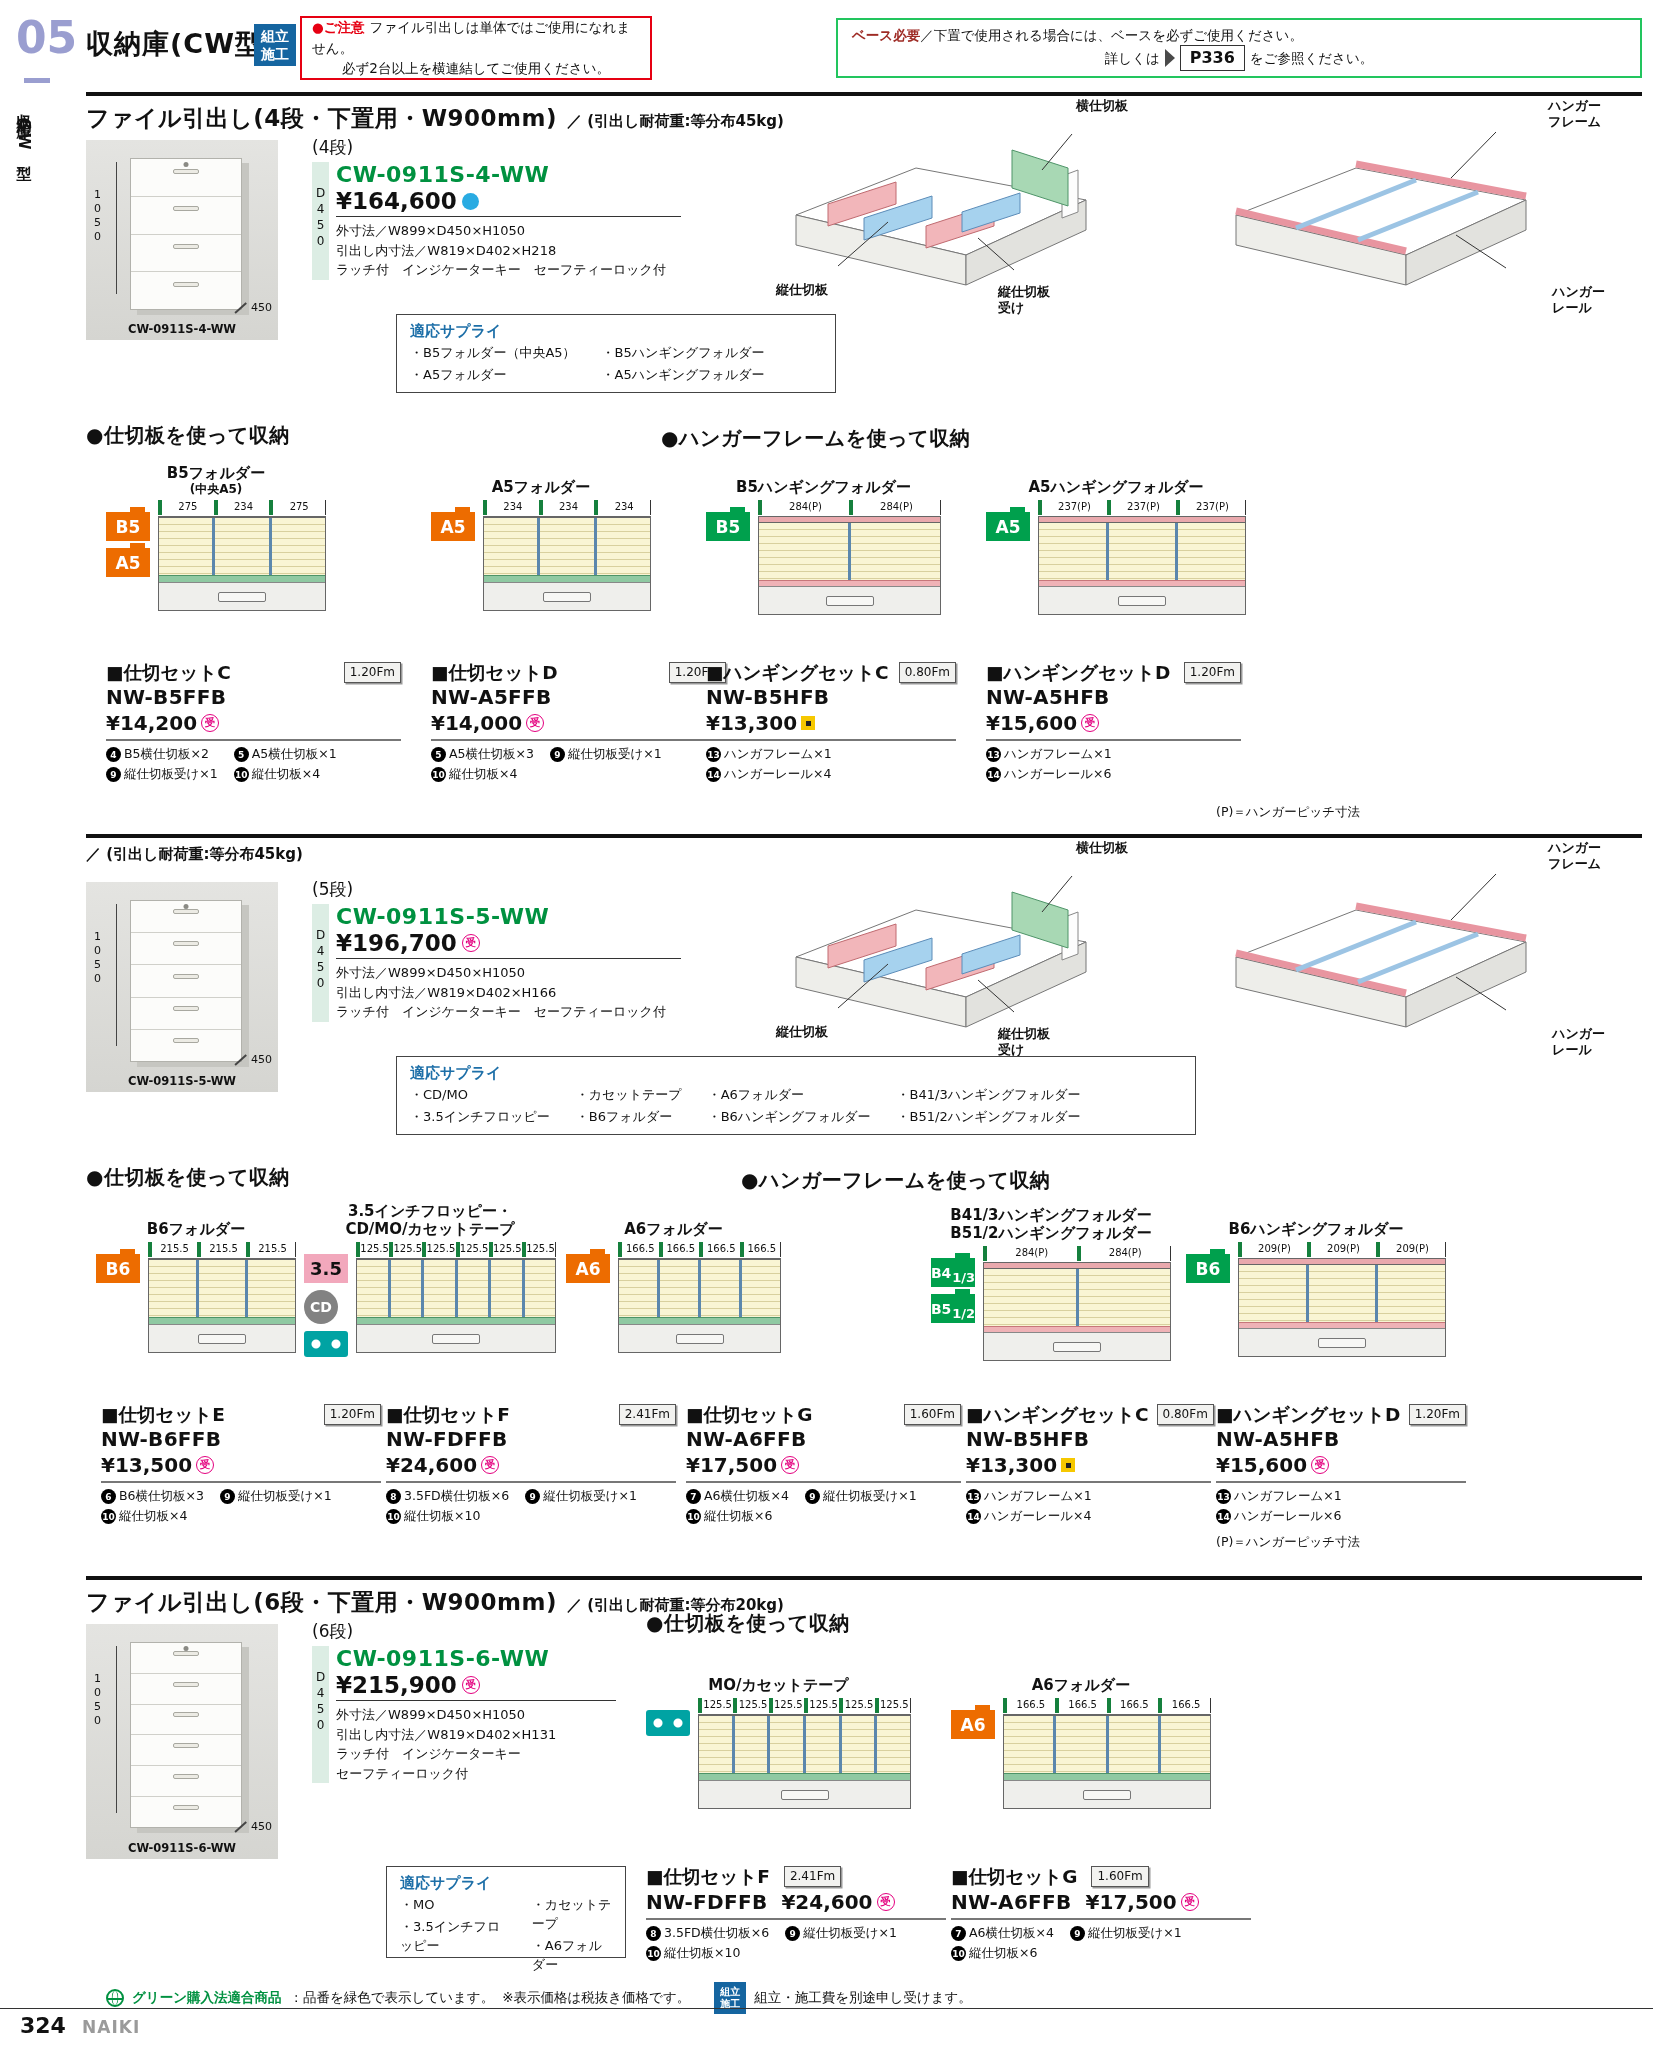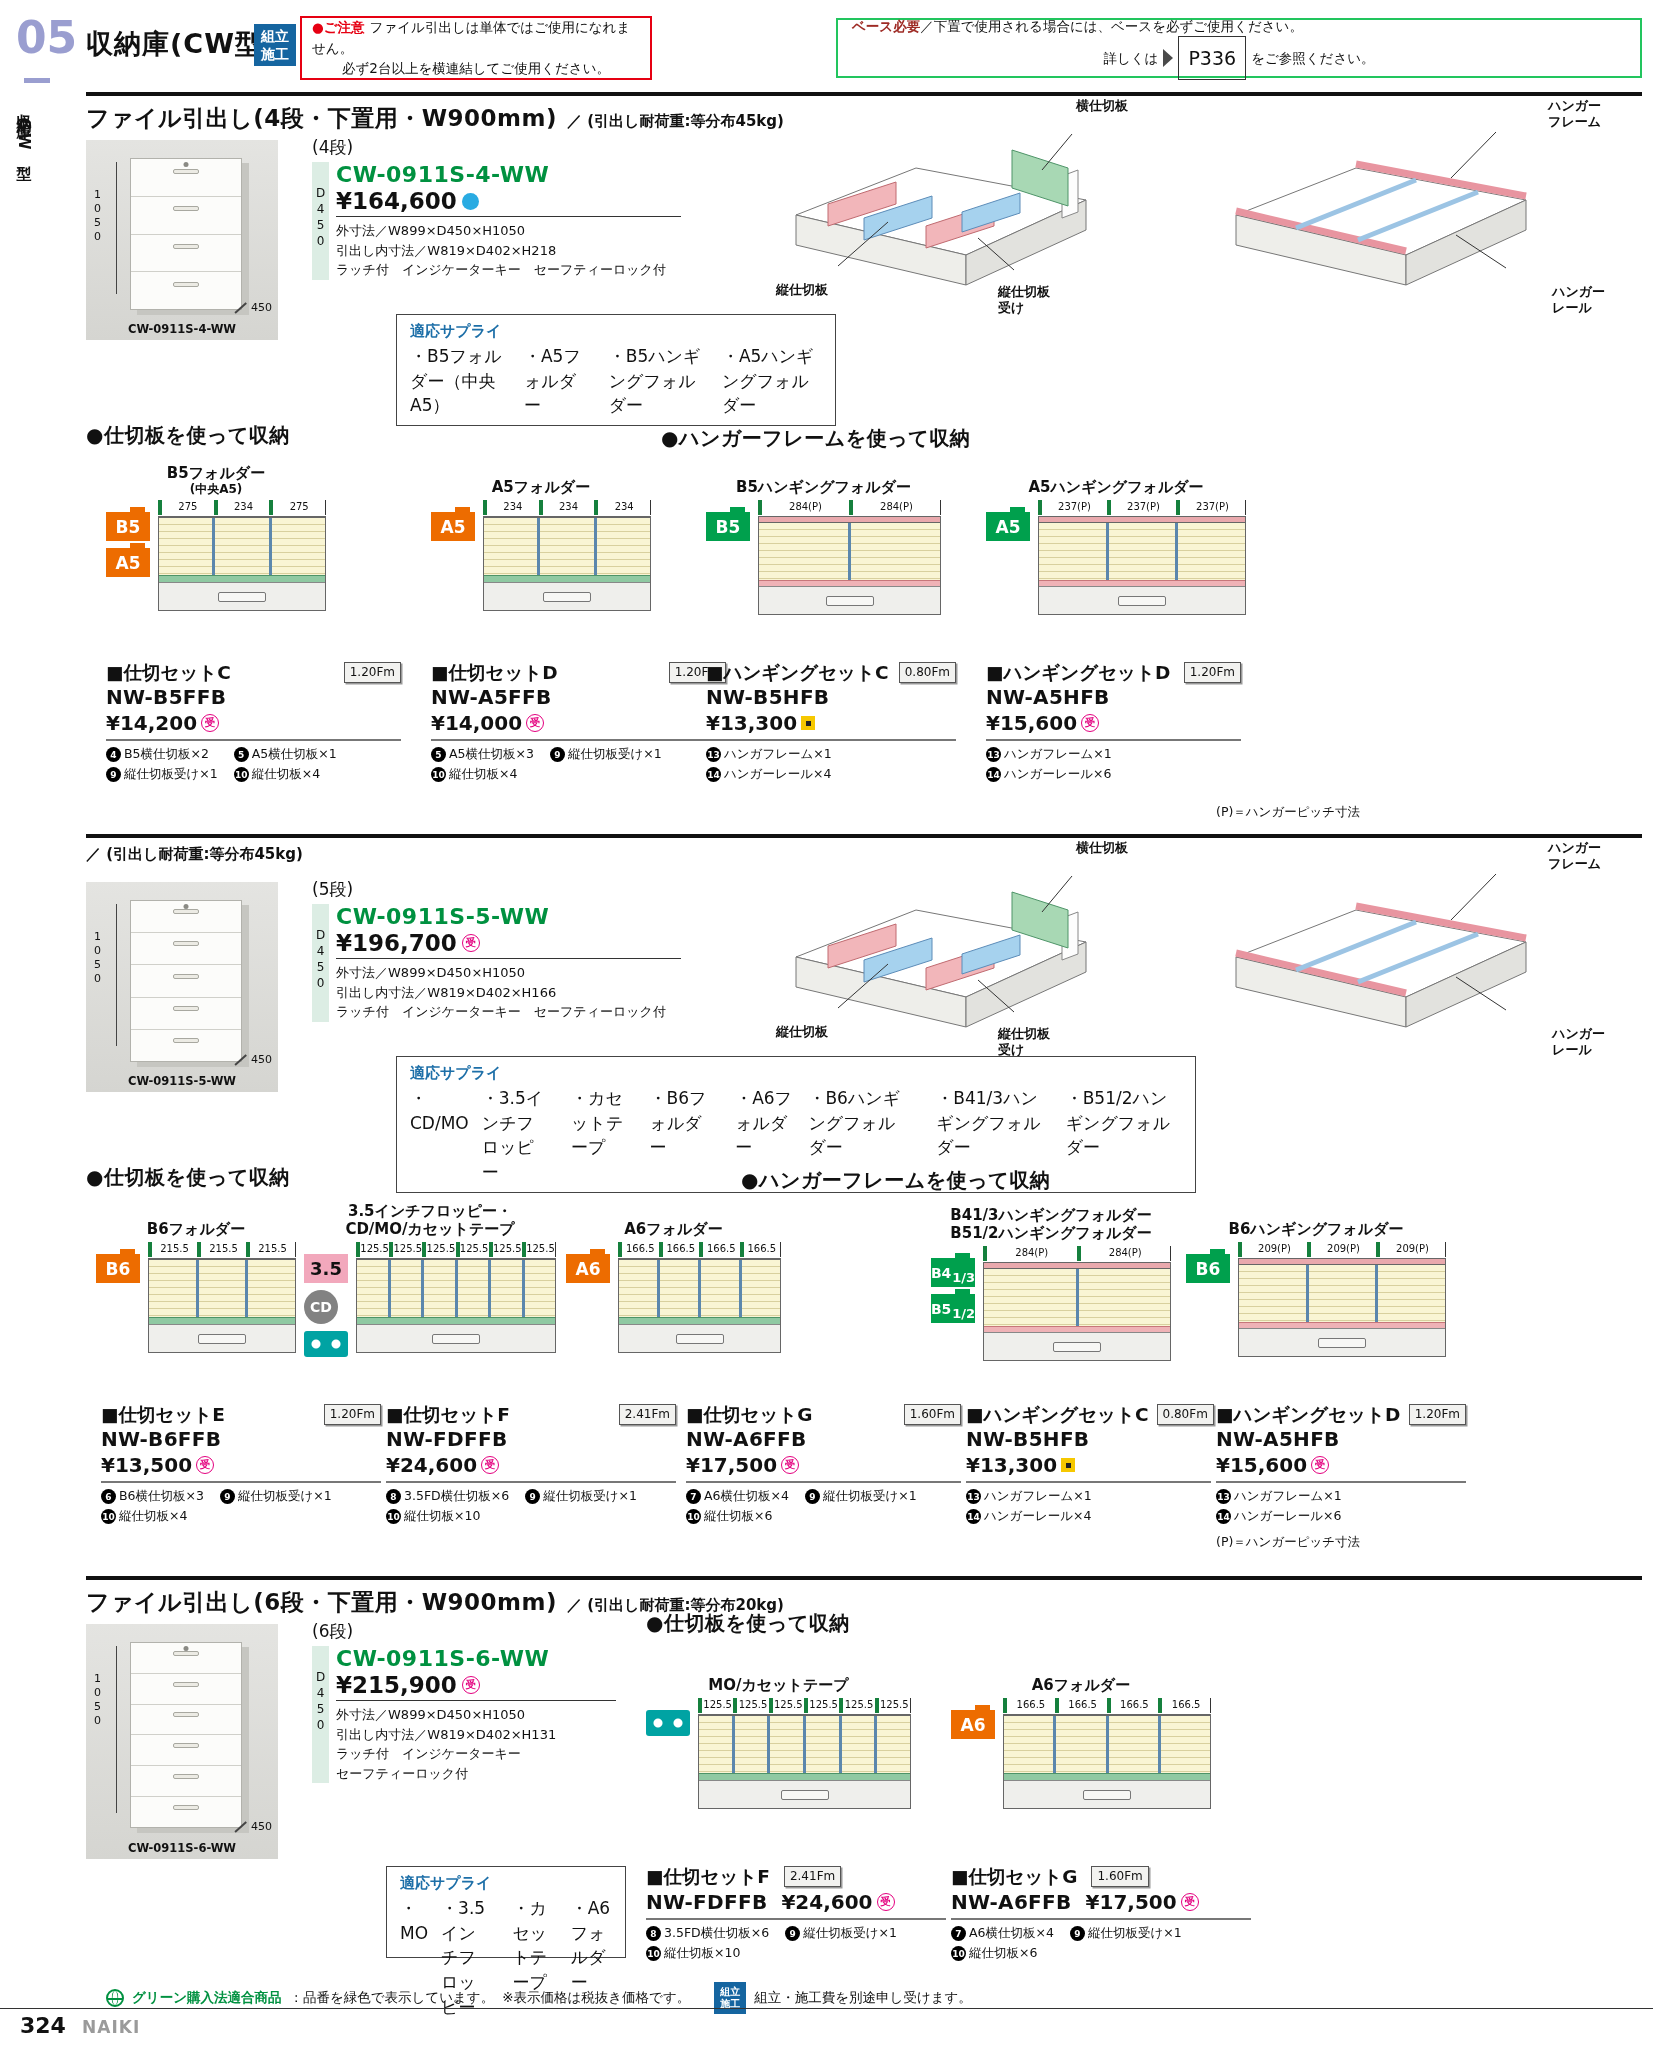--- a/index.html
+++ b/index.html
@@ -15,21 +15,21 @@
  display:flex;flex-direction:column;align-items:center;justify-content:center;font-size:14px;font-weight:bold;line-height:1.3}
 .hnotice{position:absolute;left:300px;top:16px;width:352px;height:64px;border:2px solid #e60012;
  display:flex;flex-direction:column;justify-content:center;padding:11px 10px;font-size:13.5px;line-height:1.55}
 .hnl{color:#e60012;font-weight:bold;margin-right:5px}
 .tc{text-align:center}
 .bnotice{position:absolute;left:836px;top:18px;width:806px;height:60px;border:2px solid #22c55e;
  display:flex;flex-direction:column;justify-content:center;padding:0 14px;font-size:13.5px;line-height:1.5}
 .bl{color:#9e2b25;font-weight:bold}
 .bn2{display:flex;align-items:center;justify-content:center;gap:5px}
 .refarrow{width:0;height:0;border-left:10px solid #4a4a4a;border-top:9px solid transparent;border-bottom:9px solid transparent}
-.refbox{border:1.5px solid #333;padding:7px 9px;font-weight:normal;font-size:19px}
+.refbox{border:1.5px solid #333;padding:0 9px;font-weight:bold;font-size:16px}
 
 .sec{position:absolute;left:86px;width:1556px}
 .rule{height:4px;background:#111}
 .sect{margin-top:7px;display:flex;align-items:baseline;gap:10px}
 .st{font-size:23px;font-weight:bold;letter-spacing:.5px}
 .sl{font-size:15px;font-weight:600}
 .photo{position:absolute;left:0;width:192px;background:linear-gradient(#e4e4e1,#d5d5d1)}
 .cab{position:absolute;left:44px;top:18px;width:112px;border:1px solid #b2b2ac;background:#fcfcfa;
  box-shadow:7px 5px 0 #c6c6c1;display:flex;flex-direction:column}
 .drw{position:relative;flex:1;border-bottom:1px solid #d0d0ca}
@@ -53,21 +53,21 @@
 .spec:empty{display:none}
 .pm{flex:none}
 .pm-uke{display:inline-flex;width:18px;height:18px;border:1.5px solid #e4007f;color:#e4007f;border-radius:50%;
  font-size:10.5px;font-weight:bold;align-items:center;justify-content:center}
 .pm-blue{display:inline-block;width:17px;height:17px;border-radius:50%;background:#29abe2}
 .pm-yel{display:inline-flex;width:14px;height:14px;background:#f6c800;align-items:center;justify-content:center}
 .pm-yel::after{content:"";width:5px;height:5px;background:#222}
 .supply{position:absolute;border:1.5px solid #444;padding:7px 13px;background:#fff}
 .stitle{color:#1d6fa8;font-weight:bold;font-size:15px;margin-bottom:3px}
 .scols{display:flex;gap:26px}
-.scol{display:flex;gap:13px;font-size:17px;line-height:1.45}
+.scol{display:flex;flex-direction:column;gap:3px;font-size:13px;line-height:1.45}
 .h2{position:absolute;font-size:20px;font-weight:bold;letter-spacing:.5px}
 
 .group{position:absolute}
 .gt{font-size:15px;font-weight:600;text-align:center;height:42px;display:flex;flex-direction:column;
  justify-content:flex-end;line-height:1.2;margin-bottom:4px}
 .gt2{font-size:12px}.gt2:empty{display:none}
 .grow{display:flex;align-items:flex-start}
 .badges{display:flex;flex-direction:column;gap:7px;margin-right:6px;margin-top:12px;width:46px;flex:none;align-items:flex-start}
 .badge{position:relative;width:44px;height:29px;display:flex;align-items:center;justify-content:center;
  color:#fff;font-weight:bold;font-size:17px}

